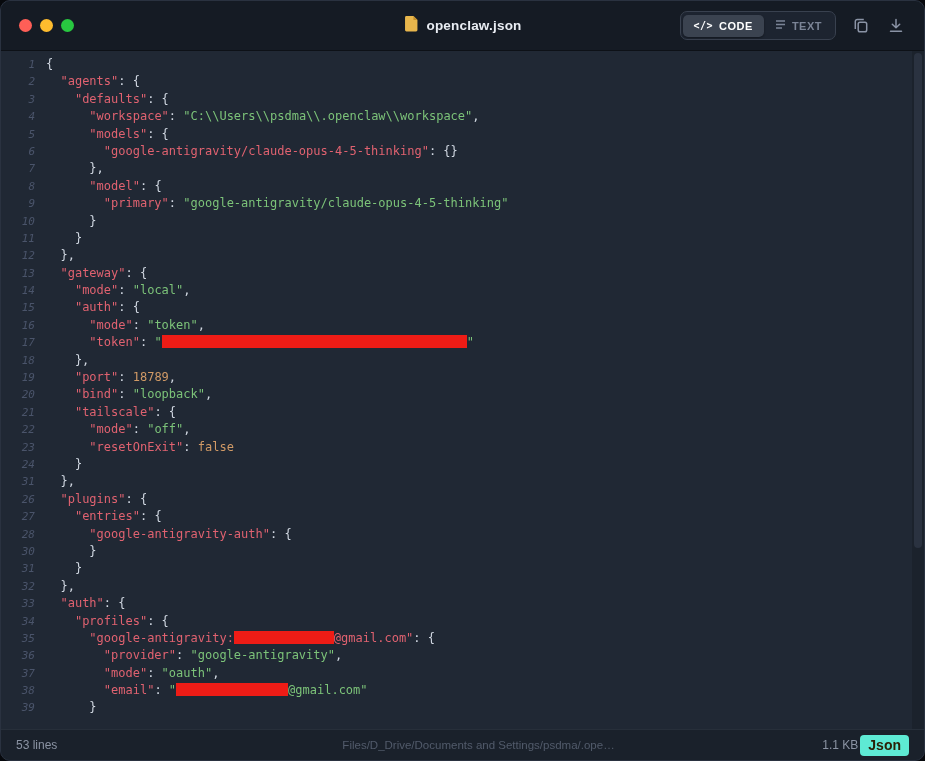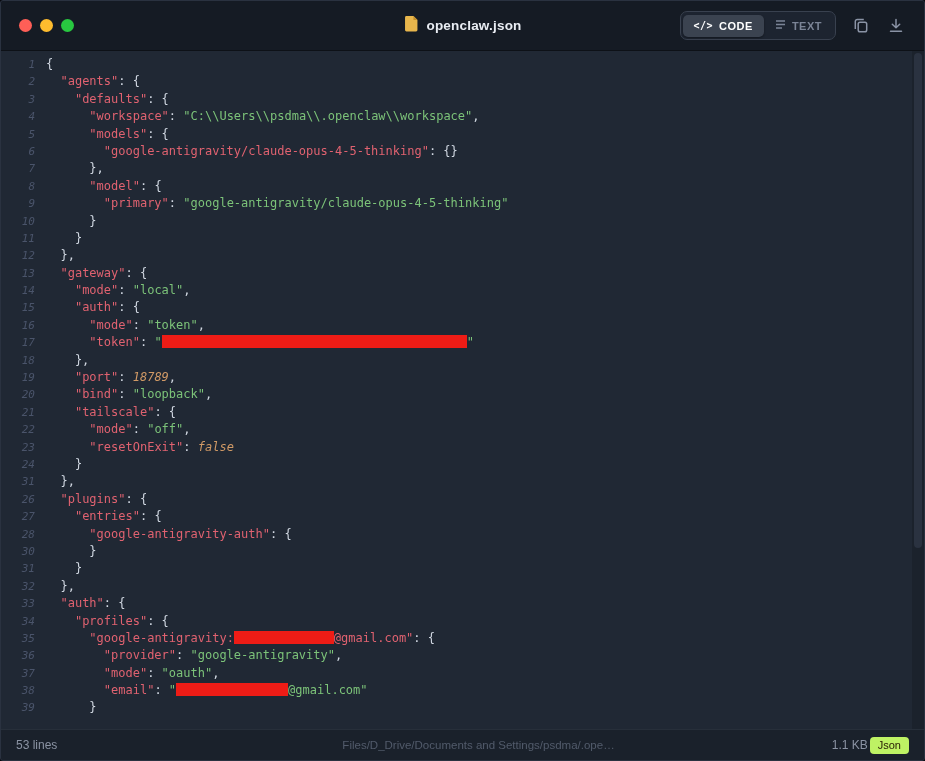--- a/index.html
+++ b/index.html
@@ -1,18 +1,18 @@
 <!DOCTYPE html>
 <html><head>
 <meta charset="utf-8">
 <style>
   * { margin:0; padding:0; box-sizing:border-box; }
   html,body { width:925px; height:761px; background:#07090d; font-family:"Liberation Sans", sans-serif; }
   .window {
-    width:925px; height:761px; background:#202834; border-radius:3px;
+    width:925px; height:761px; background:#202834; border-radius:10px;
     overflow:hidden; display:flex; flex-direction:column; border:1px solid #2a3240;
   }
 
   
   .titlebar {
     flex:0 0 50px; background:#151b24; display:flex; align-items:center;
     padding:0 18px; position:relative; border-bottom:1px solid #0d1117;
   }
   .traffic { display:flex; gap:8px; }
   .tl { width:13px; height:13px; border-radius:50%; display:inline-block; cursor:pointer; }
@@ -32,34 +32,34 @@
   .iconbtn svg { display:block; }
 
   
   .code-area { flex:1 1 auto; position:relative; background:#202834; overflow:hidden; padding-top:5px; }
   .line { display:flex; height:17.4px; line-height:17.4px; font-family:"DejaVu Sans Mono", monospace; font-size:12px; white-space:pre; }
   .ln { flex:0 0 34px; width:34px; text-align:right; color:#4a546a; font-style:italic; font-size:11px; }
   .code { padding-left:11px; }
   .tok-p { color:#d2d9e3; }
   .tok-k { color:#e06270; }
   .tok-s { color:#7cc379; }
-  .tok-n, .tok-b { color:#d19a66;font-style:italic; }
+  .tok-n, .tok-b { color:#d19a66; }
   .tok-r { display:inline-block; background:#ee1c16; height:13px; vertical-align:-2px; }
   .scrollbar { position:absolute; top:0; right:0; bottom:0; width:12px; background:#1b222c; }
   .scroll-thumb { position:absolute; top:2px; left:2px; right:2px; height:73%; background:#2a3240; border-radius:5px; }
 
   
   .statusbar {
     flex:0 0 31px; background:#1a212b; border-top:1px solid #272f3a;
     display:flex; align-items:center; padding:0 15px; position:relative;
     font-size:12px; color:#8b93a3;
   }
   .file-path { position:absolute; left:50%; transform:translateX(-50%); color:#525b6b; font-size:11.5px;margin-left:16px; }
   .foot-right { margin-left:auto; display:flex; align-items:center; gap:2px; }
-  .badge { background:#bef264; color:#2b2106; font-size:11px; font-weight:normal; padding:2.5px 8px; border-radius:4px; }
+  .badge { background:#5eead4; color:#2b2106; font-size:14px; font-weight:bold; padding:2.5px 8px; border-radius:4px; }
 </style>
 </head>
 <body>
 
 <div class="window">
 
   <header class="titlebar">
     <div class="traffic">
       <span class="tl red"></span>
       <span class="tl yellow"></span>

